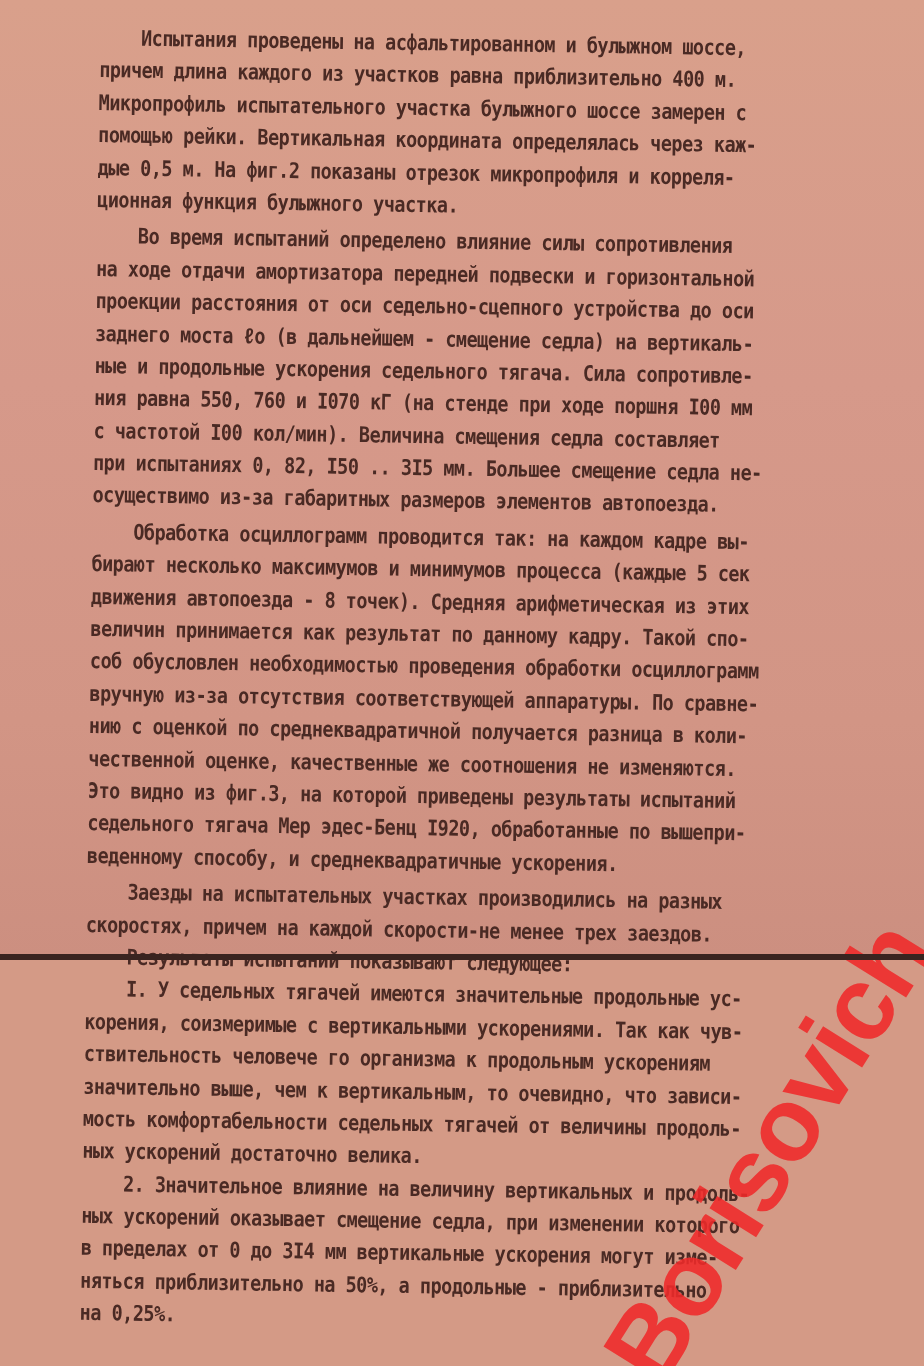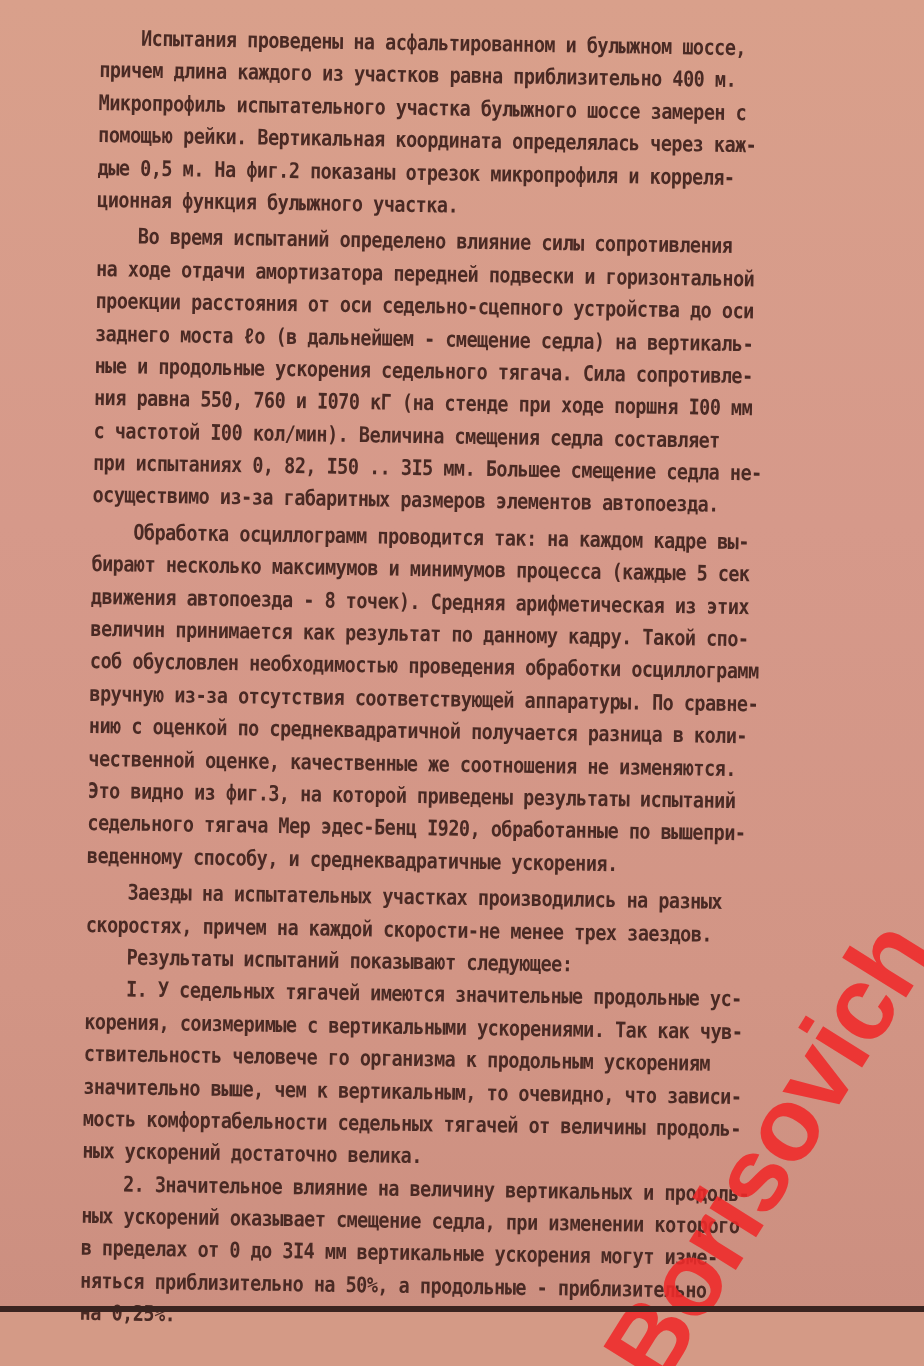--- a/index.html
+++ b/index.html
@@ -2,21 +2,21 @@
 <html><head>
 <meta charset="utf-8">
 <style>
   html, body { margin: 0; padding: 0; }
   body {
     width: 924px; height: 1366px; overflow: hidden; position: relative;
     background: #d49a86;
     font-family: "DejaVu Sans Mono", "Liberation Mono", monospace;
   }
   .page {
-    position: absolute; left: 0; top: 0; width: 924px; height: 1312px;
+    position: absolute; left: 0; top: 0; width: 924px; height: 960px;
     background: linear-gradient(180deg, #d9a08b 0%, #d6998a 40%, #d29585 75%, #cc8f80 100%);
   }
   .edge-bottom {
     position: absolute; left: 0; bottom: 0; width: 924px; height: 6px; background: #3a2420;
   }
   .text {
     position: absolute; left: 100px; top: 22px; width: 790px;
     color: #4a2a24; font-size: 21.5px; letter-spacing: -0.6px;
     transform: rotate(0.9deg); transform-origin: left top;
   }

